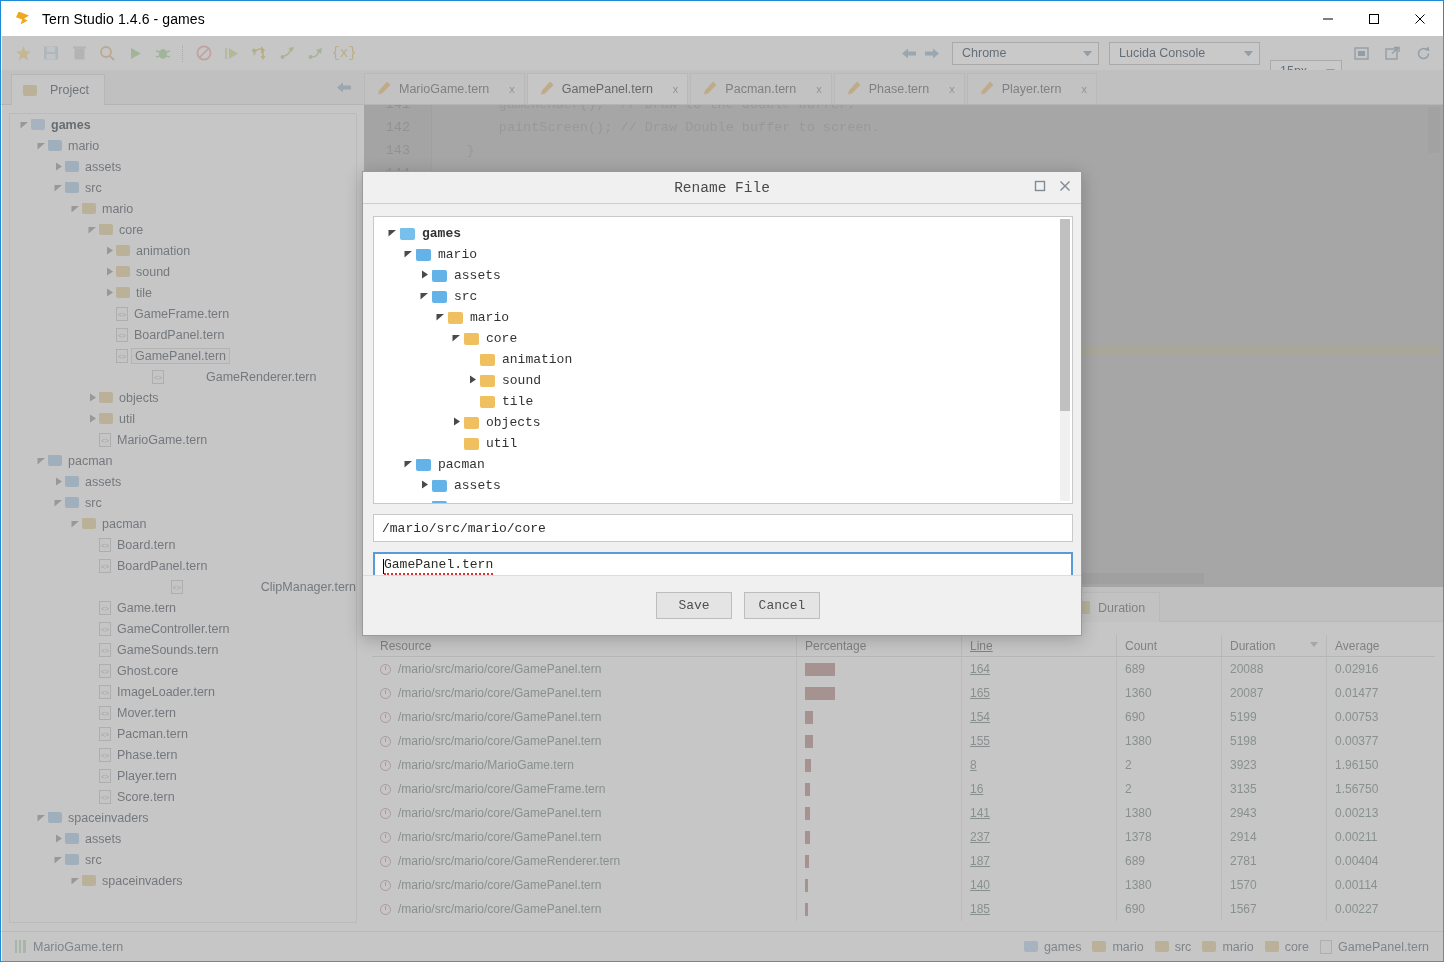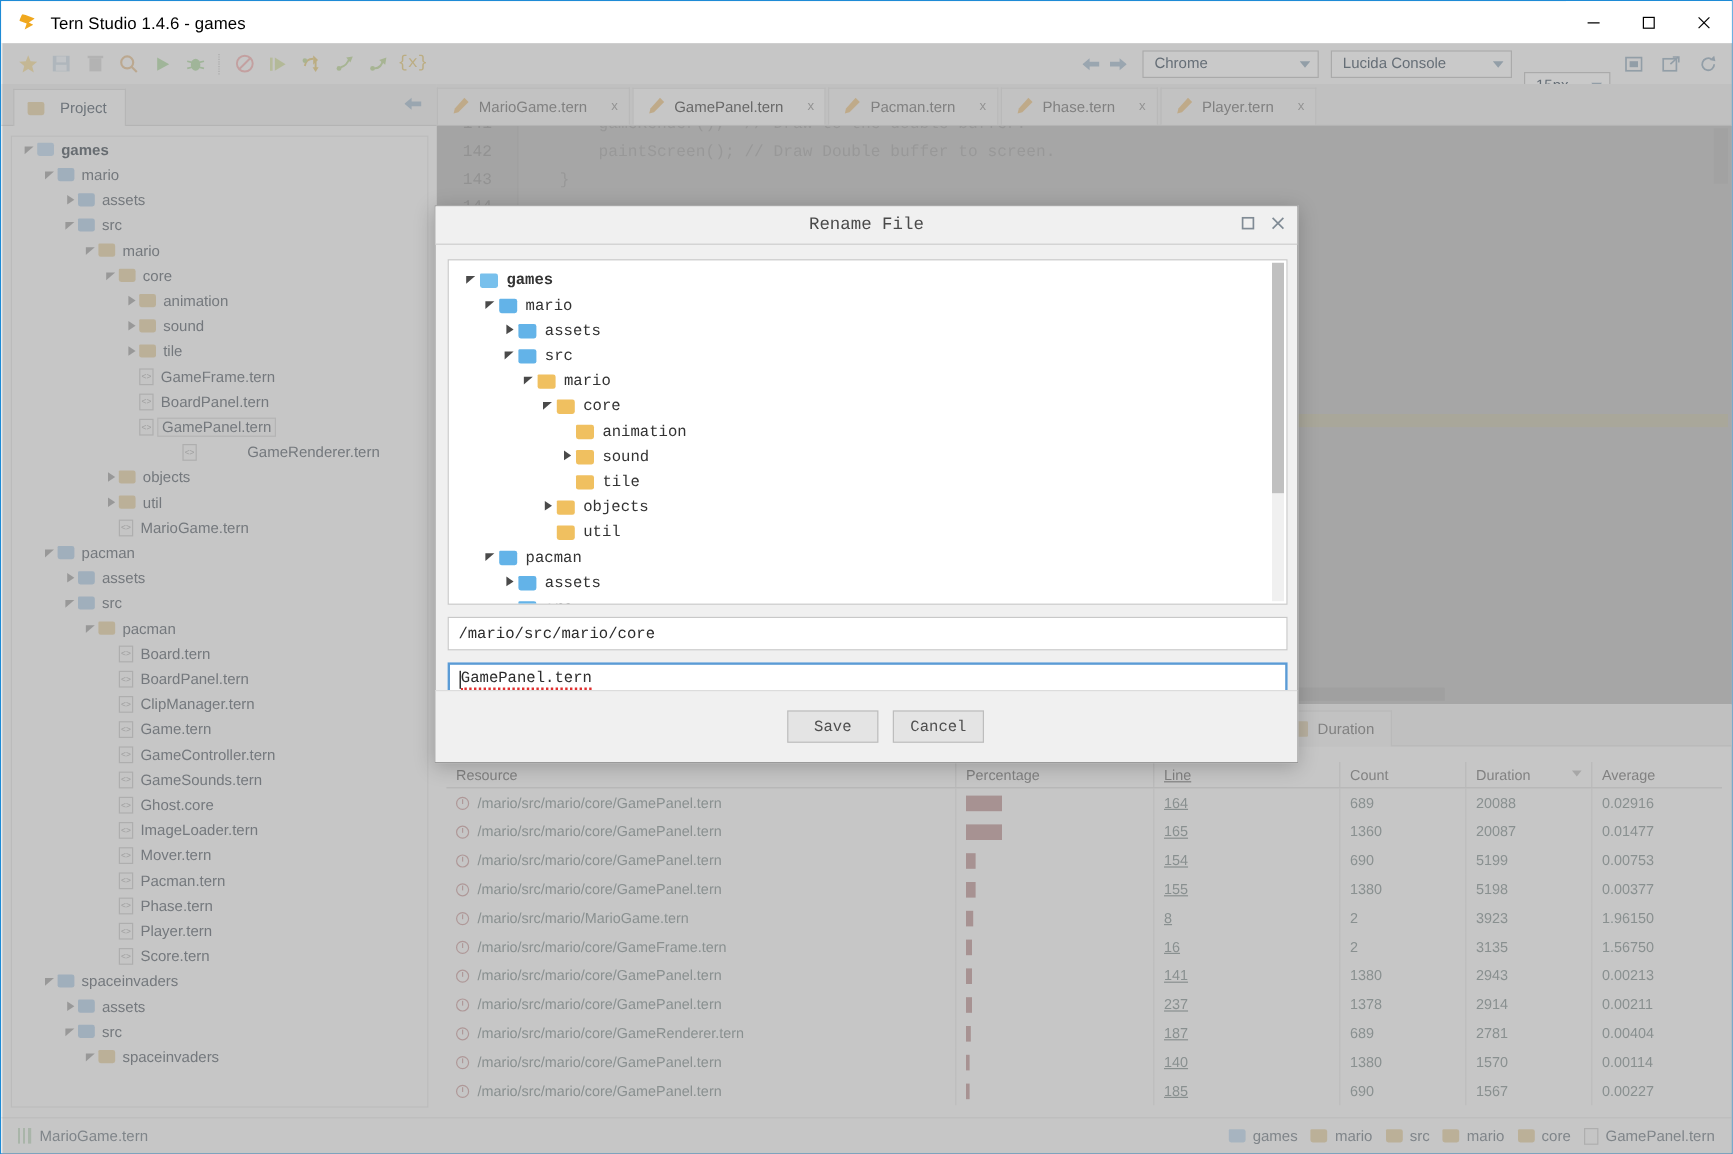--- a/index.html
+++ b/index.html
@@ -543,21 +543,21 @@
         <div class="trow" style="padding-left: 76px;">
           <span class="twist"></span>
           <span class="ffile">&lt;&gt;</span>
           <span class="tlabel">Board.tern</span>
         </div>
         <div class="trow" style="padding-left: 76px;">
           <span class="twist"></span>
           <span class="ffile">&lt;&gt;</span>
           <span class="tlabel">BoardPanel.tern</span>
         </div>
-        <div class="trow" style="padding-left: 76px;">
+        <div class="trow" style="padding-left: 76px; justify-content: space-between;">
           <span class="twist"></span>
           <span class="ffile">&lt;&gt;</span>
           <span class="tlabel">ClipManager.tern</span>
         </div>
         <div class="trow" style="padding-left: 76px;">
           <span class="twist"></span>
           <span class="ffile">&lt;&gt;</span>
           <span class="tlabel">Game.tern</span>
         </div>
         <div class="trow" style="padding-left: 76px;">

